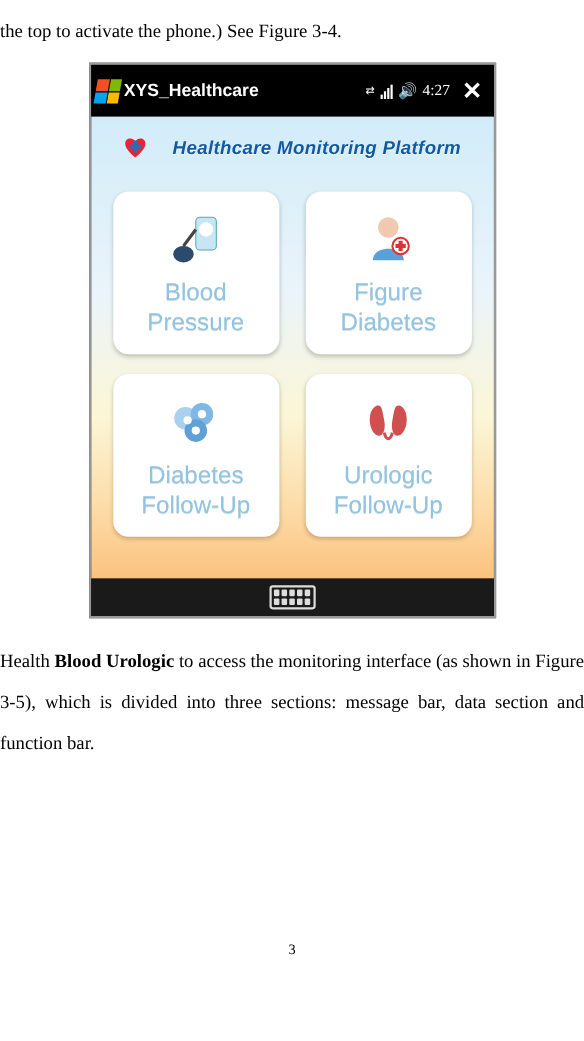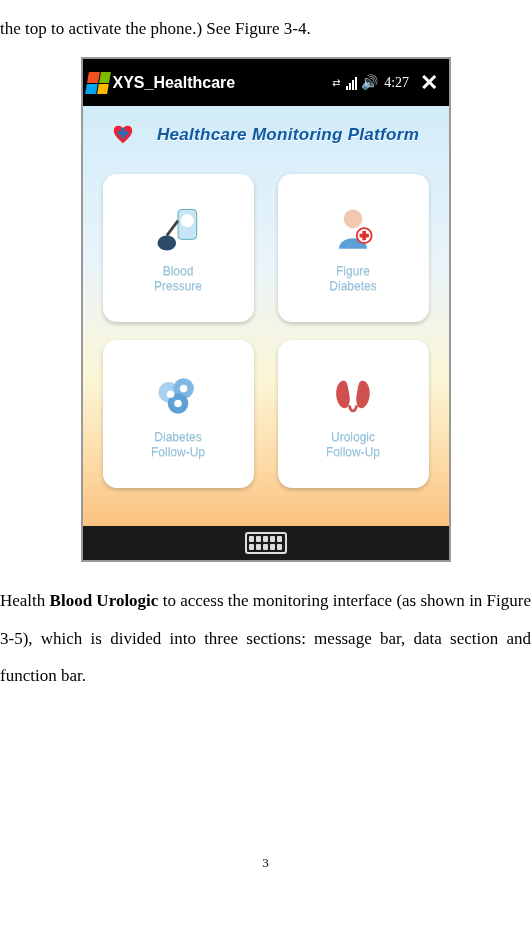--- a/index.html
+++ b/index.html
@@ -118,21 +118,21 @@
     .tile-icon {
       width: 56px;
       height: 56px;
       margin-bottom: 6px;
       display: flex;
       align-items: center;
       justify-content: center;
     }
     .tile-label {
       font-family: Arial, sans-serif;
-      font-size: 12px;
+      font-size: 22px;
       color: #8fc5e2;
       text-align: center;
       line-height: 1.25;
       text-shadow: 0 1px 0 #ddd;
     }
     .bottom-bar {
       background: #1a1a1a;
       height: 34px;
       display: flex;
       align-items: center;

